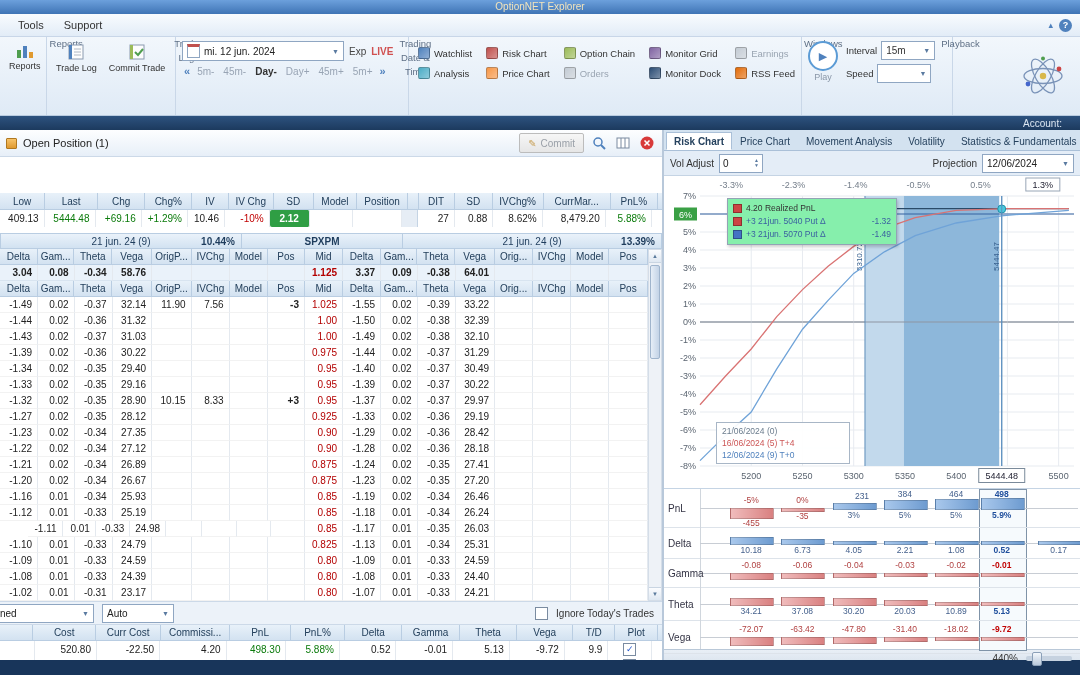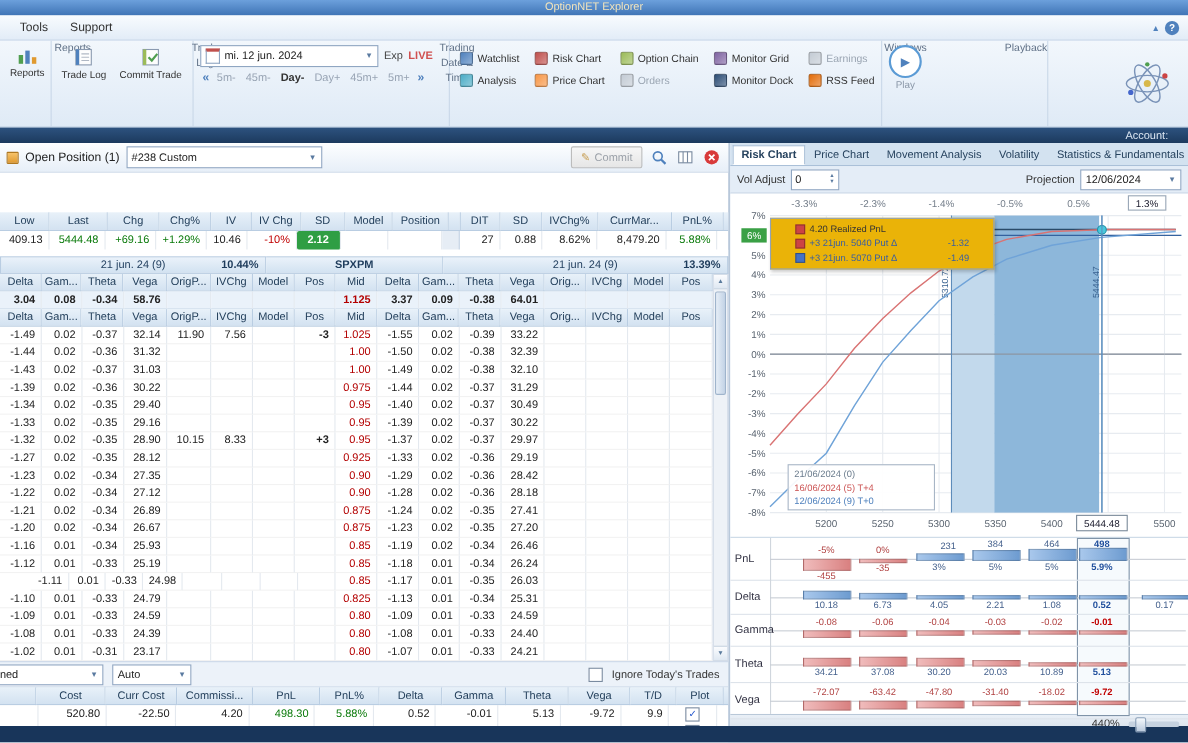--- a/index.html
+++ b/index.html
@@ -113,22 +113,22 @@
   
   .risk-tabs{height:20px;flex:0 0 auto;background:#d3e2f0;border-bottom:1px solid #aac0d8;display:flex;align-items:flex-end;padding-left:2px}
   .rtab{font-size:10px;color:#26425e;padding:3px 7px 2px;border:1px solid transparent;white-space:nowrap}
   .rtab.active{background:#fff;border-color:#aac0d8;border-bottom-color:#fff;font-weight:bold}
   .risk-controls{height:24px;flex:0 0 auto;display:flex;align-items:center;gap:5px;background:#e4edf7;
                  border-bottom:1px solid #c5d4e4;padding:0 6px}
   .ctl-label{font-size:10px;color:#333}
   .spin{display:flex;align-items:center;background:#fff;border:1px solid #8fa6c2;height:17px;width:36px;padding:0 3px;font-size:10px}
   .spin .arr{margin-left:auto;display:flex;flex-direction:column;font-size:5px;color:#5a7aa0;line-height:5px}
   .chart-wrap{height:312px;flex:0 0 auto;position:relative;background:#fff;border-bottom:1px solid #c5d4e4}
-  .tooltip{position:absolute;left:36px;top:22px;width:158px;background:#eab308;border:1px solid #93a3b5;
-           box-shadow:1px 2px 3px rgba(0,0,0,.2);padding:3px 22px;font-size:8.5px;z-index:5}
+  .tooltip{position:absolute;left:63px;top:22px;width:158px;background:#86efac;border:1px solid #93a3b5;
+           box-shadow:1px 2px 3px rgba(0,0,0,.2);padding:3px 5px;font-size:8.5px;z-index:5}
   .tt-line{display:flex;align-items:center;gap:4px;line-height:13px;color:#3a5fa0}
   .tt-line.first{color:#333}
   .tt-sq{width:7px;height:7px;border:1px solid rgba(0,0,0,.3);flex:0 0 auto}
   .tt-val{margin-left:auto;padding-left:8px}
   .legendbox{position:absolute;left:52px;top:246px;width:122px;background:rgba(255,255,255,.92);
              border:1px solid #a8b6c6;padding:2px 5px;font-size:8.5px;line-height:12px;z-index:5}
   .greeks{height:160px;flex:0 0 auto;position:relative;background:#fff}
   .grow{position:relative;border-bottom:1px solid #dde3ea}
   .glabel{position:absolute;left:4px;top:50%;transform:translateY(-50%);font-size:10px;color:#334;z-index:3}
   .gsep{position:absolute;left:36px;top:0;bottom:0;border-left:1px solid #d0d6dd;z-index:1}
@@ -281,20 +281,36 @@
       <div class="rglabel">Windows</div>
     </div>
 
     <div class="rgroup" style="width:150px">
       <div class="rcontent">
         <div class="playwrap">
           <div class="pb-col">
             <div class="playbtn">▶</div>
             <span>Play</span>
           </div>
+          <div class="pl-rows">
+            <div class="pl-row">
+              <span>Interval</span>
+              <div class="selbox w44">
+                <span>15m</span>
+                <span class="dd">▼</span>
+              </div>
+            </div>
+            <div class="pl-row">
+              <span>Speed</span>
+              <div class="selbox w44">
+                <span></span>
+                <span class="dd">▼</span>
+              </div>
+            </div>
+          </div>
         </div>
       </div>
       <div class="rglabel">Playback</div>
     </div>
 
     <div class="logo-area">
       <svg width="46" height="42" viewBox="0 0 46 42">
         <g fill="none" stroke="#7a93b8" stroke-width="1.3">
           <ellipse cx="23" cy="21" rx="19" ry="7.5"></ellipse>
           <ellipse cx="23" cy="21" rx="19" ry="7.5" transform="rotate(60 23 21)"></ellipse>
@@ -311,24 +327,20 @@
   <div class="accountbar">
     <span>Account:</span>
   </div>
 
   <div class="main">
 
     <div class="left-panel">
       <div class="pos-toolbar">
         <span class="mini"></span>
         <span class="pos-title">Open Position (1)</span>
-        <div class="selbox strat">
-          <span>#238 Custom</span>
-          <span class="dd">▼</span>
-        </div>
         <span class="spacer"></span>
         <div class="btn-dis">
           <span style="color:#c9a25a">✎</span>
           <span>Commit</span>
         </div>
         <span class="tool-ic">
           <svg width="14" height="14">
               <circle cx="6" cy="6" r="4" fill="none" stroke="#4f81bd" stroke-width="1.5"></circle>
               <line x1="9" y1="9" x2="13" y2="13" stroke="#4f81bd" stroke-width="2"></line>
             </svg>

